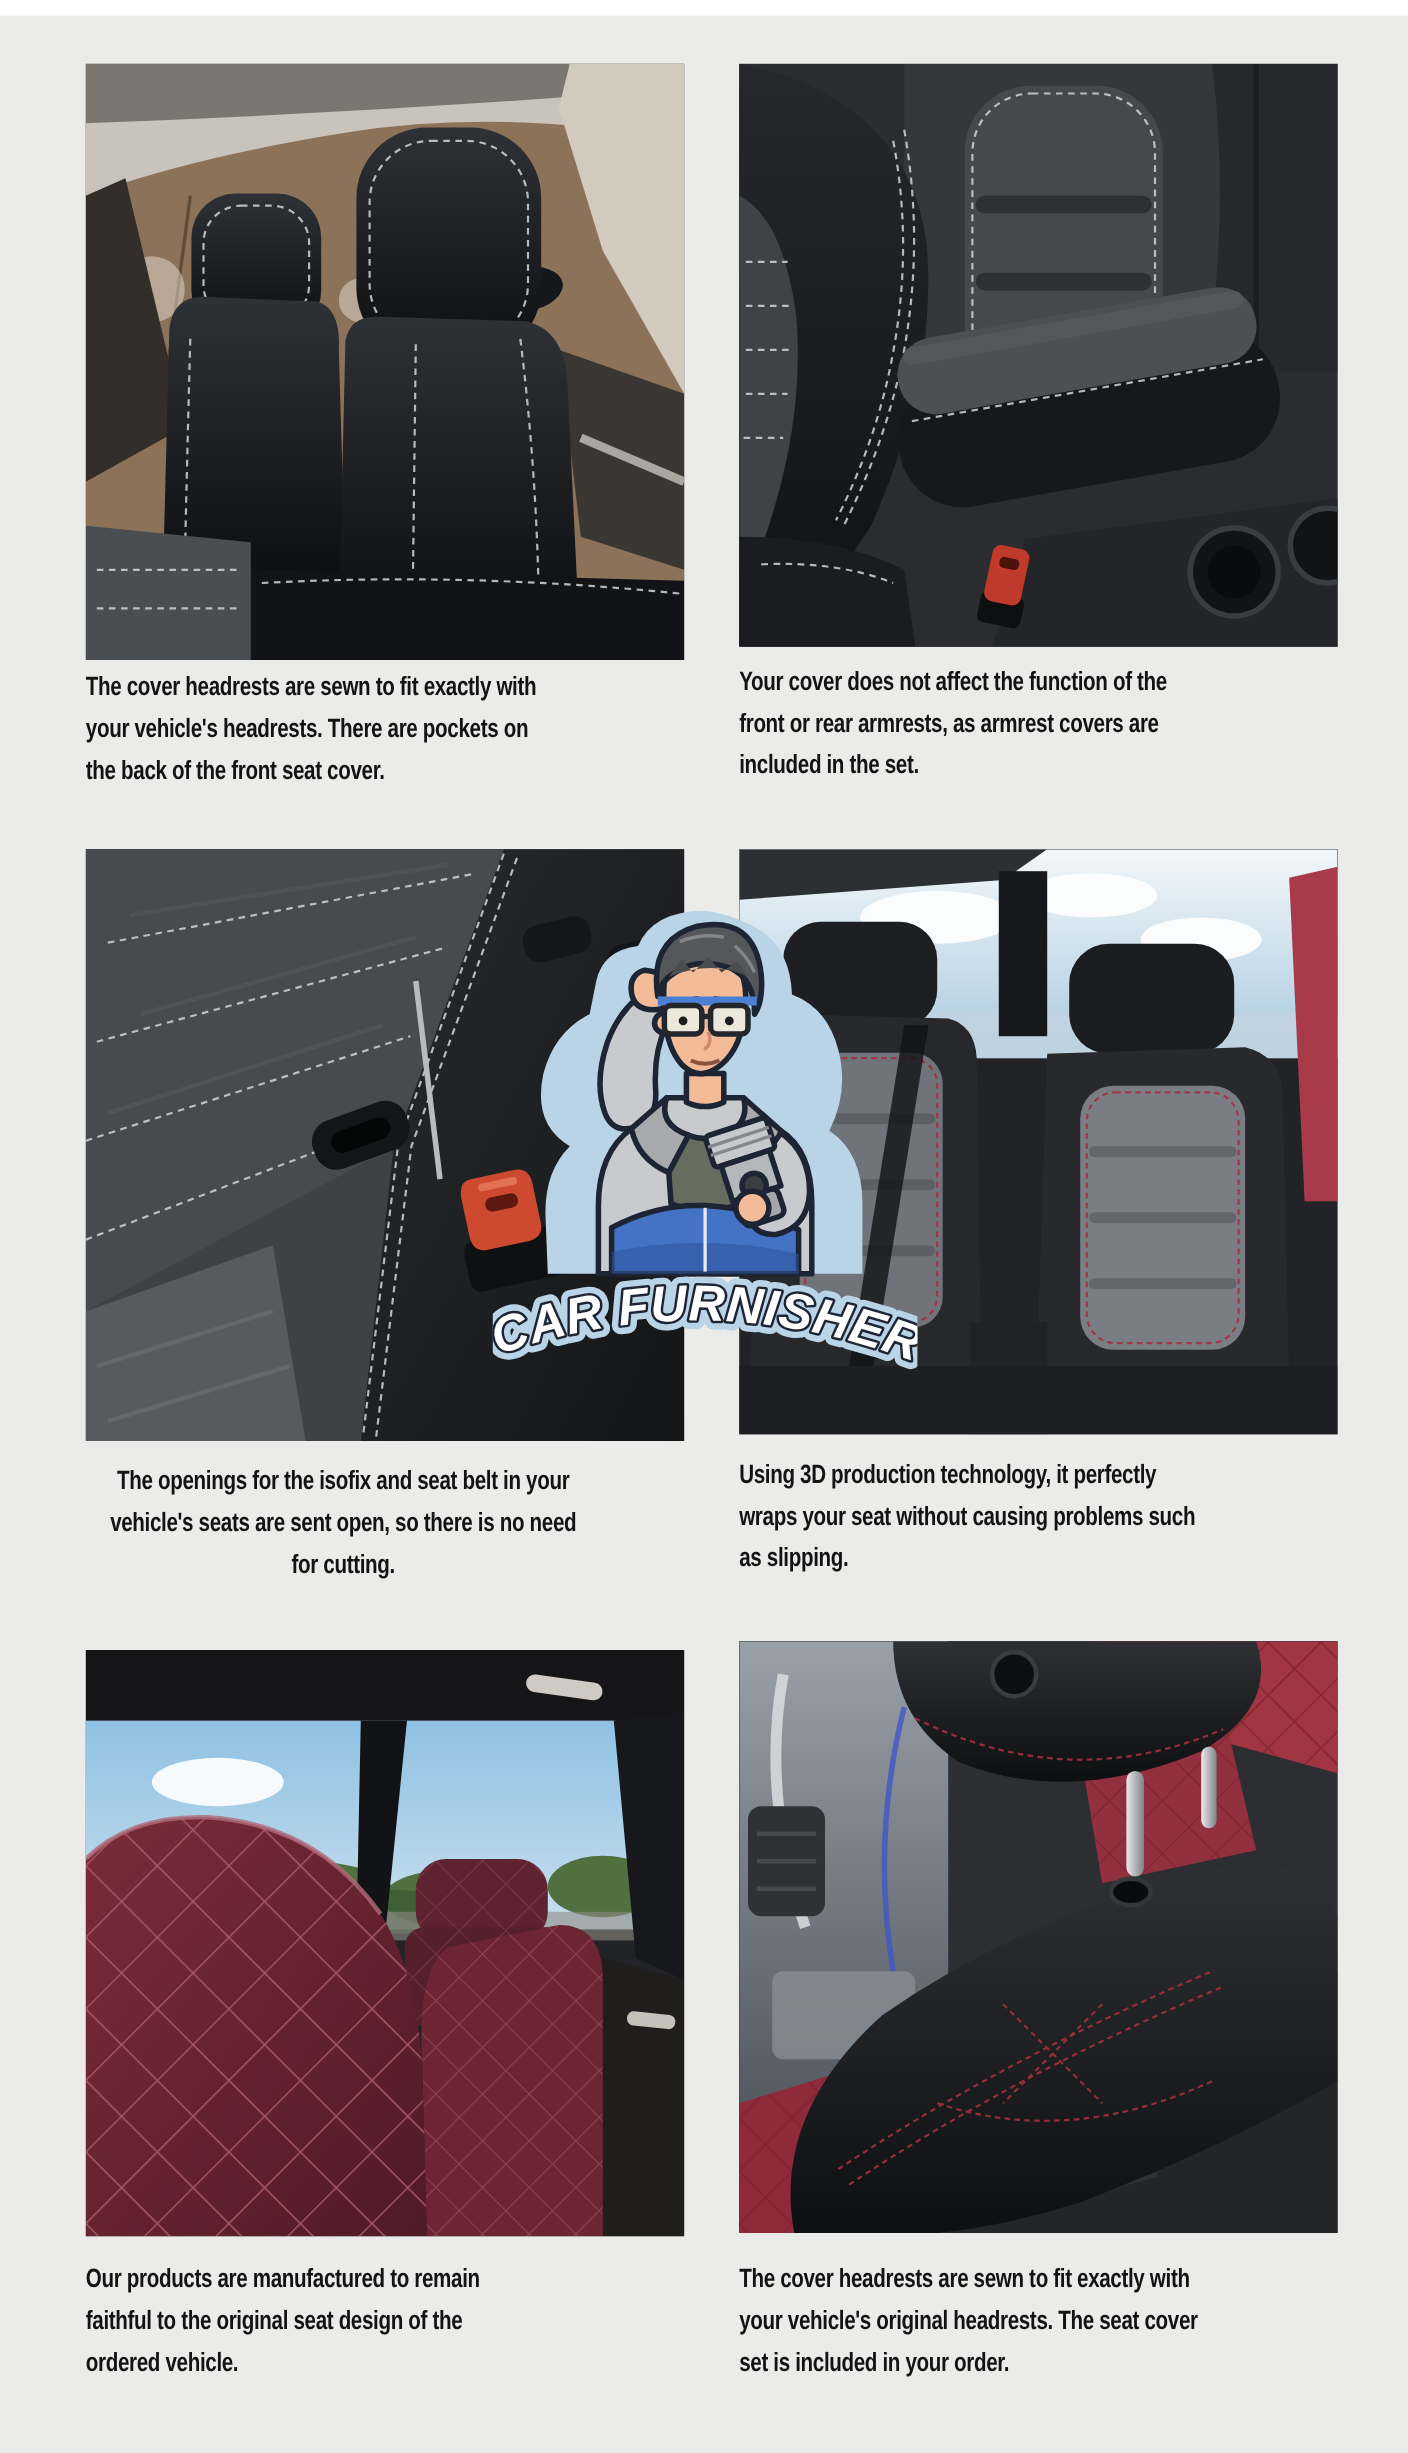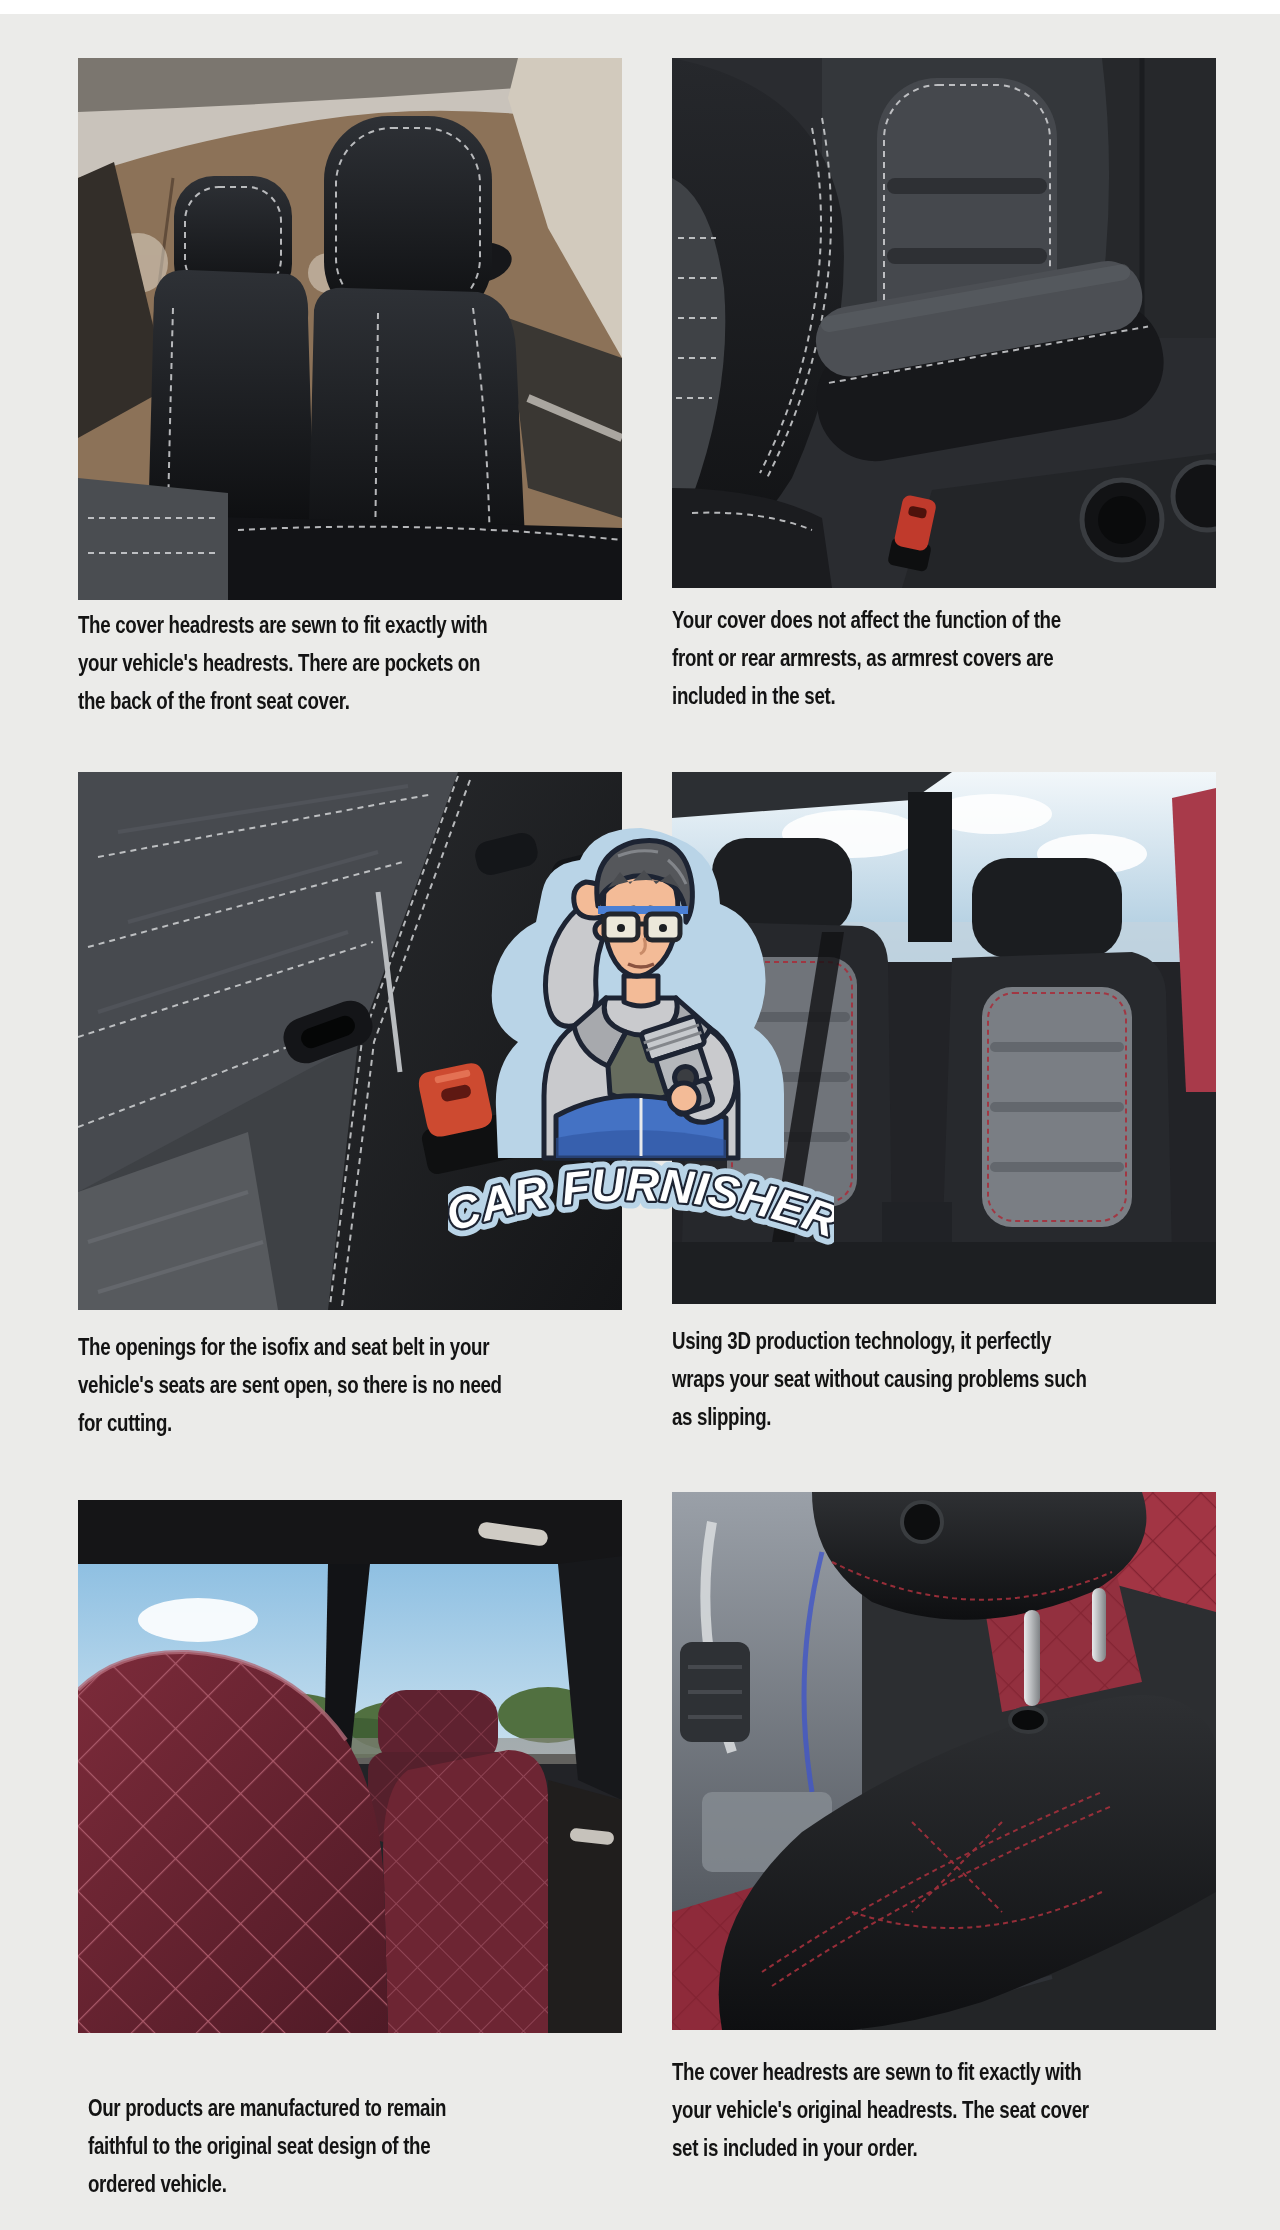--- a/index.html
+++ b/index.html
@@ -416,31 +416,31 @@
   <div class="cap" style="left:78px;top:606px;">
     <span class="ln">The cover headrests are sewn to fit exactly with</span>
     <span class="ln">your vehicle's headrests. There are pockets on</span>
     <span class="ln">the back of the front seat cover.</span>
   </div>
   <div class="cap" style="left:672px;top:601px;">
     <span class="ln">Your cover does not affect the function of the</span>
     <span class="ln">front or rear armrests, as armrest covers are</span>
     <span class="ln">included in the set.</span>
   </div>
-  <div class="cap" style="left:78px;top:1328px;">
+  <div class="cap" style="left:78px;top:1328px;text-align:center;">
     <span class="ln">The openings for the isofix and seat belt in your</span>
     <span class="ln">vehicle's seats are sent open, so there is no need</span>
     <span class="ln">for cutting.</span>
   </div>
   <div class="cap" style="left:672px;top:1322px;">
     <span class="ln">Using 3D production technology, it perfectly</span>
     <span class="ln">wraps your seat without causing problems such</span>
     <span class="ln">as slipping.</span>
   </div>
-  <div class="cap" style="left:88px;top:2053px;margin-top:36px;">
+  <div class="cap" style="left:78px;top:2053px;">
     <span class="ln">Our products are manufactured to remain</span>
     <span class="ln">faithful to the original seat design of the</span>
     <span class="ln">ordered vehicle.</span>
   </div>
   <div class="cap" style="left:672px;top:2053px;">
     <span class="ln">The cover headrests are sewn to fit exactly with</span>
     <span class="ln">your vehicle's original headrests. The seat cover</span>
     <span class="ln">set is included in your order.</span>
   </div>
 </div>

